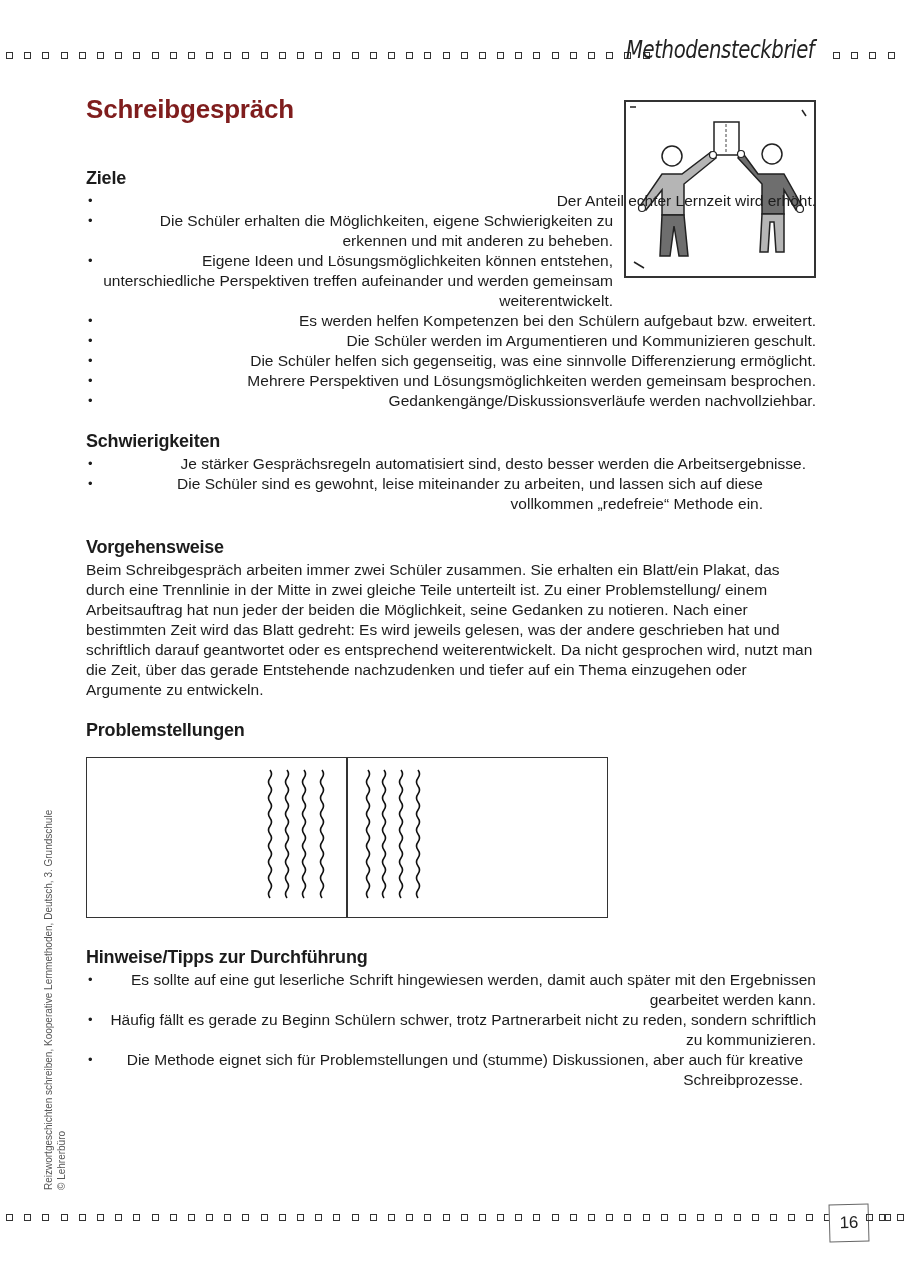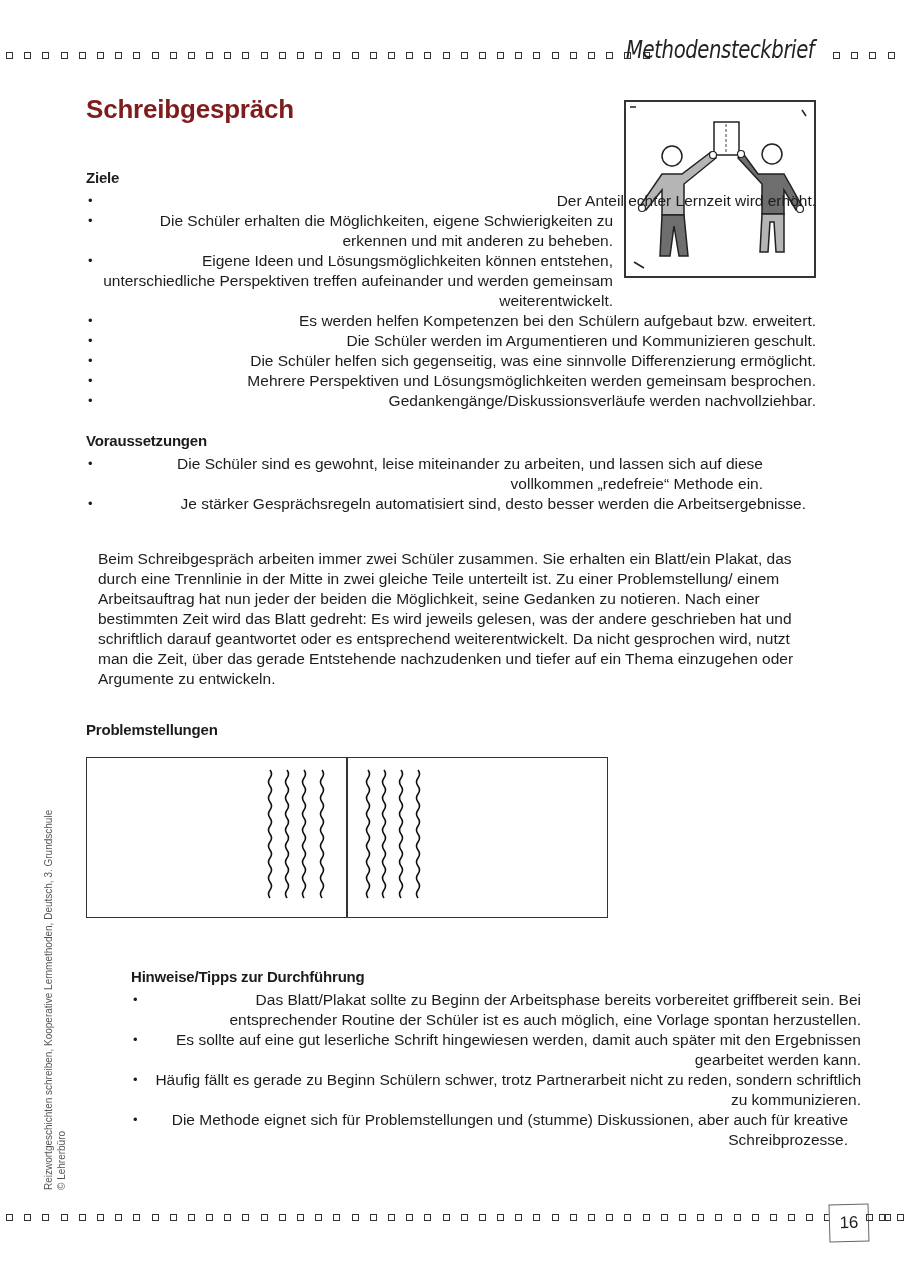--- a/index.html
+++ b/index.html
@@ -13,31 +13,31 @@
   .header-label { position: absolute; left: 626px; top: 36px; font-family: "DejaVu Sans", sans-serif; font-size: 24px; font-style: italic; letter-spacing: -0.5px; transform: scaleX(0.82); transform-origin: left center; color: #222; }
 
   .bottom-dots-left { left: 6px; top: 1212px; }
   .bottom-dots-right { left: 866px; top: 1212px; }
 
   .page-number-box { position: absolute; left: 829px; top: 1204px; width: 38px; height: 36px; border: 1px solid #666; transform: rotate(-1.5deg); display: flex; align-items: center; justify-content: center; font-size: 17px; color: #222; background: #fff; }
 
   .title { position: absolute; left: 86px; top: 94px; font-size: 26px; font-weight: bold; letter-spacing: -0.2px; color: #7f1d1d; margin: 0; }
 
   .illustration { position: absolute; left: 624px; top: 100px; width: 192px; height: 178px; border: 2px solid #333; box-sizing: border-box; background: #fff; }
-  .section-h { font-weight: bold; font-size: 15px; margin: 0 0 3px 0; letter-spacing: -0.2px; }
+  .section-h { font-weight: bold; font-size: 18px; margin: 0 0 3px 0; letter-spacing: -0.2px; }
   ul.bullets { list-style: none; margin: 0; padding: 0; text-align: right; }
   ul.bullets li { position: relative; padding-left: 17px; }
   ul.bullets li::before { content: "•"; position: absolute; left: 2px; top: 0; font-size: 13px; }
-  .para { margin: 12px; }
+  .para { margin: 0; }
 
   .sec-ziele { position: absolute; left: 86px; top: 168px; width: 730px; }
   .sec-vor { position: absolute; left: 86px; top: 431px; width: 720px; }
   .sec-vorg { position: absolute; left: 86px; top: 537px; width: 735px; }
   .sec-veran { position: absolute; left: 86px; top: 720px; width: 300px; }
-  .sec-hinw { position: absolute; left: 86px; top: 967px; width: 730px; margin-left: 45px; }
+  .sec-hinw { position: absolute; left: 86px; top: 947px; width: 730px; }
   .txt { font-size: 15.5px; line-height: 20px; }
 
   .diagram { position: absolute; left: 86px; top: 757px; width: 522px; height: 161px; border: 1.5px solid #333; box-sizing: border-box; }
   .diagram .divider { position: absolute; left: 259px; top: 0; width: 1.5px; height: 100%; background: #333; }
 
   .side-text { position: absolute; left: 42px; top: 1190px; transform: rotate(-90deg); transform-origin: left top; font-size: 10px; line-height: 13px; color: #555; white-space: nowrap; }
 </style>
 </head>
 <body>
 
@@ -121,28 +121,29 @@
     <li style="max-width:510px">Eigene Ideen und Lösungsmöglichkeiten können entstehen, unterschiedliche Perspektiven treffen aufeinander und werden gemeinsam weiterentwickelt.</li>
     <li>Es werden helfen Kompetenzen bei den Schülern aufgebaut bzw. erweitert.</li>
     <li>Die Schüler werden im Argumentieren und Kommunizieren geschult.</li>
     <li>Die Schüler helfen sich gegenseitig, was eine sinnvolle Differenzierung ermöglicht.</li>
     <li>Mehrere Perspektiven und Lösungsmöglichkeiten werden gemeinsam besprochen.</li>
     <li>Gedankengänge/Diskussionsverläufe werden nachvollziehbar.</li>
   </ul>
 </section>
 
 <section class="sec-vor txt">
-  <h2 class="section-h">Voraussetzungen</h2>
+  <h2 class="section-h">Schwierigkeiten</h2>
   <ul class="bullets">
+    <li>Je stärker Gesprächsregeln automatisiert sind, desto besser werden die Arbeitsergebnisse.</li>
     <li style="max-width:660px">Die Schüler sind es gewohnt, leise miteinander zu arbeiten, und lassen sich auf diese vollkommen „redefreie“ Methode ein.</li>
-    <li>Je stärker Gesprächsregeln automatisiert sind, desto besser werden die Arbeitsergebnisse.</li>
   </ul>
 </section>
 
 <section class="sec-vorg txt">
+  <h2 class="section-h">Vorgehensweise</h2>
   <p class="para">Beim Schreibgespräch arbeiten immer zwei Schüler zusammen. Sie erhalten ein Blatt/ein Plakat, das durch eine Trennlinie in der Mitte in zwei gleiche Teile unterteilt ist. Zu einer Problemstellung/ einem Arbeitsauftrag hat nun jeder der beiden die Möglichkeit, seine Gedanken zu notieren. Nach einer bestimmten Zeit wird das Blatt gedreht: Es wird jeweils gelesen, was der andere geschrieben hat und schriftlich darauf geantwortet oder es entsprechend weiterentwickelt. Da nicht gesprochen wird, nutzt man die Zeit, über das gerade Entstehende nachzudenken und tiefer auf ein Thema einzugehen oder Argumente zu entwickeln.</p>
 </section>
 
 <section class="sec-veran txt">
   <h2 class="section-h">Problemstellungen</h2>
 </section>
 
 <div class="diagram">
   <div class="divider"></div>
   <svg width="519" height="158" viewBox="0 0 519 158" style="position:absolute;left:0;top:0">
@@ -156,21 +157,20 @@
     <use href="#wave" x="281" y="12"></use>
     <use href="#wave" x="297" y="12"></use>
     <use href="#wave" x="314" y="12"></use>
     <use href="#wave" x="331" y="12"></use>
   </svg>
 </div>
 
 <section class="sec-hinw txt">
   <h2 class="section-h">Hinweise/Tipps zur Durchführung</h2>
   <ul class="bullets">
-    <li>Das Blatt/Plakat sollte zu Beginn der Arbeitsphase bereits vorbereitet griffbereit sein. Bei entsprechender Routine der Schüler ist es auch möglich, eine Vorlage spontan herzustellen.</li>
     <li>Es sollte auf eine gut leserliche Schrift hingewiesen werden, damit auch später mit den Ergebnissen gearbeitet werden kann.</li>
     <li>Häufig fällt es gerade zu Beginn Schülern schwer, trotz Partnerarbeit nicht zu reden, sondern schriftlich zu kommunizieren.</li>
     <li style="max-width:700px">Die Methode eignet sich für Problemstellungen und (stumme) Diskussionen, aber auch für kreative Schreibprozesse.</li>
   </ul>
 </section>
 
 <div class="side-text">
   <div>Reizwortgeschichten schreiben, Kooperative Lernmethoden, Deutsch, 3. Grundschule</div>
   <div>© Lehrerbüro</div>
 </div>

